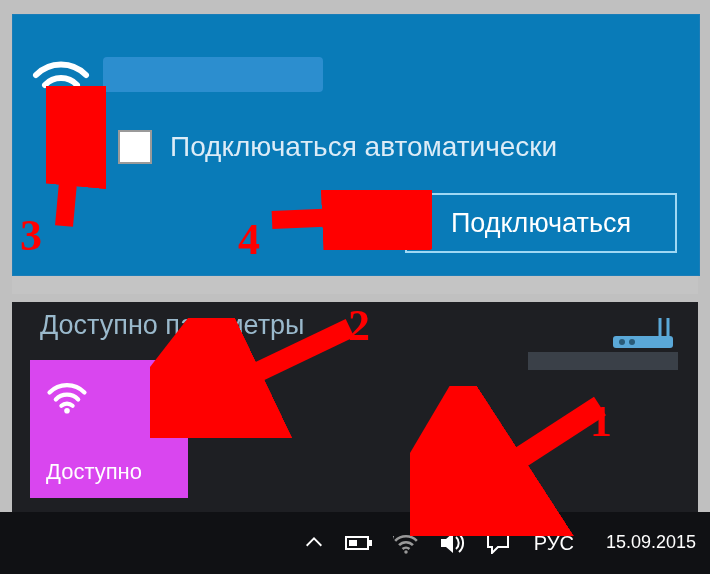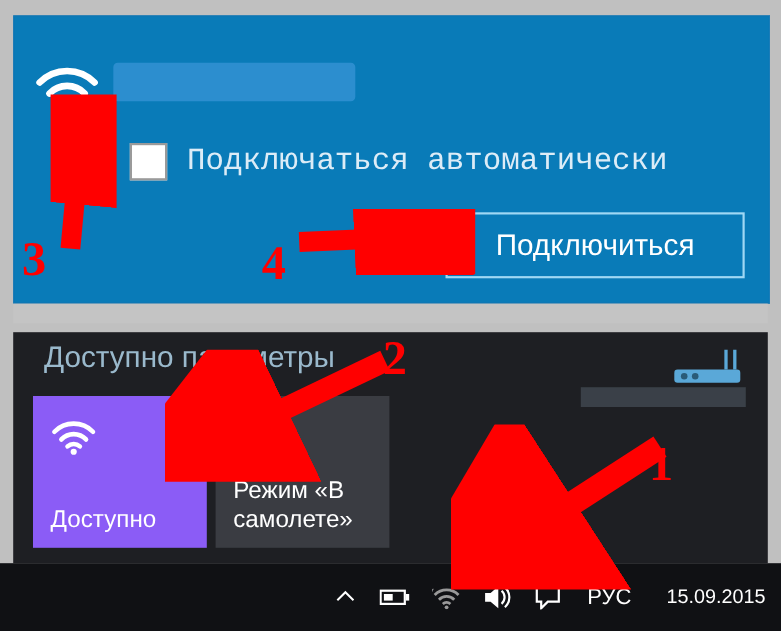--- a/index.html
+++ b/index.html
@@ -35,21 +35,21 @@
 .ssid-bar {
   position: absolute;
   left: 90px; top: 42px;
   width: 220px; height: 35px;
   background: #2c8ecf;
   border-radius: 4px;
 }
 .auto-row {
   position: absolute;
   left: 105px; top: 115px;
-  display: flex; align-items: center; font-family: Liberation Mono, monospace;
+  display: flex; align-items: center;
 }
 .chk {
   width: 30px; height: 30px;
   background: #fff;
   border: 2px solid #9a9a9a;
   display: inline-block;
 }
 .auto-label {
   color: #dcecf7;
   font-size: 28px;
@@ -89,21 +89,21 @@
 .tile {
   position: absolute;
   top: 58px;
   width: 158px; height: 138px;
   color: #fff;
   box-sizing: border-box;
   padding: 18px 16px;
 }
 .tile-wifi {
   left: 18px;
-  background: #8b5cf6;
+  background: #d946ef;
 }
 .tile-airplane {
   left: 184px;
   background: #3a3c42;
 }
 .tile-label {
   position: absolute;
   left: 16px; bottom: 14px;
   font-size: 22px;
   line-height: 1.15;
@@ -152,21 +152,21 @@
         <path class="wifi-arc" d="M22 39 A12 12 0 0 1 38 39"></path>
         <circle class="wifi-dot-fill" cx="30" cy="46" r="4"></circle>
       </svg>
     </span>
     <div class="ssid-bar"></div>
     <div class="auto-row">
       <span class="chk"></span>
       <span class="auto-label">Подключаться автоматически</span>
     </div>
     <div class="connect-btn">
-      <span>Подключиться</span>
+      <span>Подключаться</span>
     </div>
   </div>
 </div>
 
 <div class="top-border-grey"></div>
 
 <div class="bottom-panel">
   <div class="settings-title">Доступно параметры</div>
 
   <div class="tile tile-wifi">
@@ -174,28 +174,20 @@
       <svg width="42" height="36" viewBox="0 0 60 50">
         <path class="wifi-arc" d="M5 20 A35 35 0 0 1 55 20"></path>
         <path class="wifi-arc" d="M14 30 A22 22 0 0 1 46 30"></path>
         <path class="wifi-arc" d="M22 39 A12 12 0 0 1 38 39"></path>
         <circle class="wifi-dot-fill" cx="30" cy="46" r="4"></circle>
       </svg>
     </span>
     <div class="tile-label">Доступно</div>
   </div>
 
-  <div class="tile tile-airplane">
-    <span>
-      <svg width="42" height="36" viewBox="0 0 48 48">
-        <path fill="#fff" d="M2 24 L20 20 L30 6 L36 6 L30 20 L44 18 L46 24 L30 28 L36 42 L30 42 L20 28 Z"></path>
-      </svg>
-    </span>
-    <div class="tile-label">Режим «В самолете»</div>
-  </div>
 
   <span class="router-icon">
     <svg width="70" height="40" viewBox="0 0 70 40">
       <rect x="5" y="22" width="60" height="12" rx="3" fill="#5aa8d8"></rect>
       <circle cx="14" cy="28" r="3" fill="#2a5b78"></circle>
       <circle cx="24" cy="28" r="3" fill="#2a5b78"></circle>
       <line x1="52" y1="22" x2="52" y2="4" stroke="#5aa8d8" stroke-width="3"></line>
       <line x1="60" y1="22" x2="60" y2="4" stroke="#5aa8d8" stroke-width="3"></line>
     </svg>
   </span>

